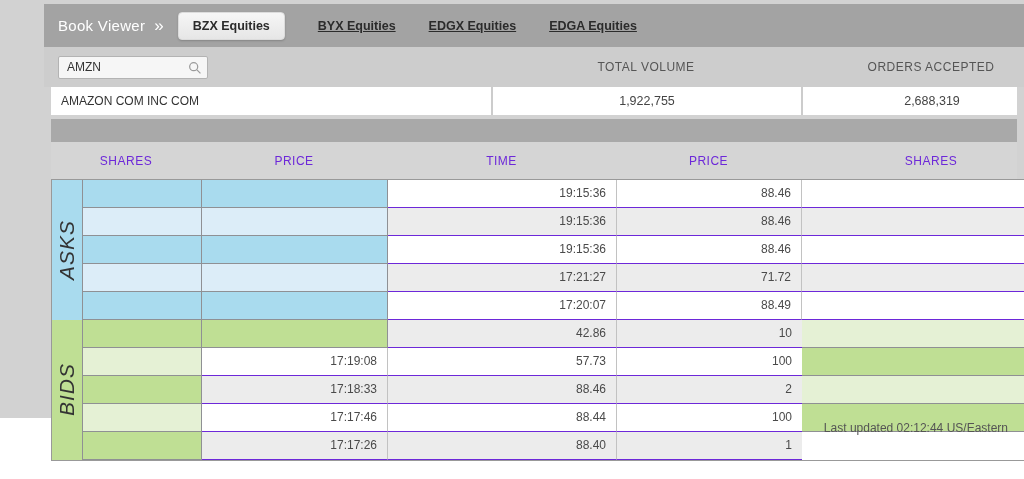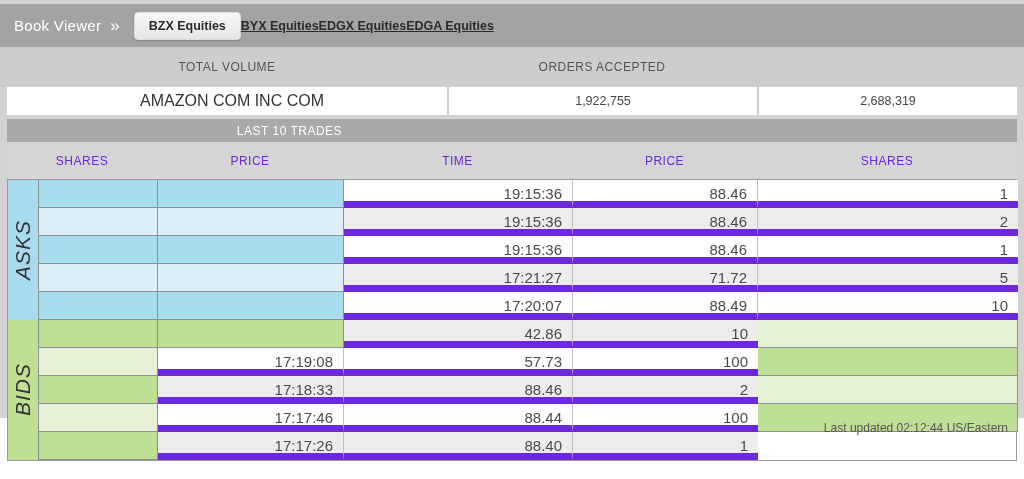--- a/index.html
+++ b/index.html
@@ -1,46 +1,46 @@
 <!DOCTYPE html>
 <html style="--ask-dark: #a9dbee; --ask-light: #dcedf8; --bid-dark: #bfdf94; --bid-light: #e5f1d5; --trade-row-alt: #ececec; --header-bar: #a3a3a3; --toolbar-bar: #cdcdcd; --section-bar: #a9a9a9; --column-header-bar: #d5d5d5; --frame: #d2d2d2;"><head>
 <meta charset="utf-8">
 <style>
   * { margin: 0; padding: 0; box-sizing: border-box; }
   html, body { width: 1024px; height: 479px; background: #ffffff; overflow: hidden;
     font-family: "Liberation Sans", "DejaVu Sans", sans-serif; }
 
-  .frame { width: 1024px; height: 418px; background: var(--frame, #d2d2d2); padding-top: 4px; }
+  .frame { width: 1024px; height: 418px; background: var(--frame, #d2d2d2); padding-top: 4px; padding-left: 44px; }
 
   
   .headerbar { height: 43px; background: var(--header-bar, #a3a3a3);
     display: flex; align-items: center; padding-left: 14px; }
   .app-title { color: #ffffff; font-size: 15px; letter-spacing: .3px; }
   .chevrons { color: #ffffff; font-size: 17px; margin: 0 14px 0 9px; line-height: 1; }
-  .tabs { display: flex; align-items: center; }
+  .tabs { display: flex; align-items: center; gap: 33px; }
   .tab { font-size: 12.5px; font-weight: bold; color: #2b2b2b; cursor: pointer; }
   .tab.inactive { text-decoration: underline; }
   .tab.active { background: linear-gradient(#f6f6f6, #e6e6e6); border: 1px solid #dcdcdc;
     border-radius: 4px; padding: 6px 14px; text-decoration: none;
     box-shadow: 0 1px 2px rgba(0,0,0,.18); }
 
   
   .toolbar { height: 40px; background: var(--toolbar-bar, #cdcdcd); padding: 0 7px;
     display: grid; grid-template-columns: 440px 310px 260px; align-items: center; }
   .searchwrap { position: relative; width: 150px; margin-left: 7px; }
   .searchwrap input { width: 150px; height: 23px; background: #f6f6f6;
     border: 1px solid #b3b3b3; border-radius: 2px; padding: 0 26px 0 8px;
     font-size: 12px; color: #333; font-family: inherit; outline: none; }
   .search-icon { position: absolute; right: 6px; top: 5px; width: 14px; height: 14px; cursor: pointer; }
   .bar-label { text-align: center; font-size: 12px; color: #555; letter-spacing: .5px; }
 
   
   .inforow { margin: 0 7px; height: 28px; background: #ffffff;
     display: grid; grid-template-columns: 440px 310px 260px; align-items: center; }
-  .inforow .name { font-size: 16px; color: #333; padding-left: 10px; text-align: center; }
+  .inforow .name { font-size: 12px; color: #333; padding-left: 10px; }
   .inforow .num { font-size: 12.5px; color: #444; text-align: center; }
   .inforow .divided { border-left: 2px solid #cccccc; height: 28px; line-height: 28px; }
 
   
   .sectionbar { margin: 4px 7px 0 7px; height: 23px; background: var(--section-bar, #a9a9a9);
     display: grid; grid-template-columns: 565px 445px; }
   .sectionbar div { color: #ffffff; font-size: 12px; letter-spacing: .5px;
     display: flex; align-items: center; justify-content: center; }
 
   
@@ -58,22 +58,22 @@
     border-right: 1px solid #8f9094; }
   .side span { writing-mode: vertical-rl; transform: rotate(180deg); font-style: italic;
     font-size: 21px; letter-spacing: 1px; color: #333; }
   .ask, .bid { border-right: 1px solid #8f9094; border-bottom: 1px solid #8f9094; }
   .side.askside { background: var(--ask-dark, #a9dbee); }
   .side.bidside { background: var(--bid-dark, #bfdf94); }
   .ask.dark  { background: var(--ask-dark, #a9dbee); }
   .ask.light { background: var(--ask-light, #dcedf8); }
   .bid.dark  { background: var(--bid-dark, #bfdf94); }
   .bid.light { background: var(--bid-light, #e5f1d5); }
-  .trade { border-right: 1px solid #c2c2c2; border-bottom: 7px solid #6d28d9;
-    font-size: 15px; color: #4a4a4a; text-align: right;
+  .trade { border-right: 1px solid #c2c2c2; border-bottom: 1px solid #6d28d9;
+    font-size: 12px; color: #4a4a4a; text-align: right;
     padding-right: 10px; line-height: 27px; }
   .trade.last { border-right: none; }
   .trade.white { background: #ffffff; }
   .trade.gray  { background: var(--trade-row-alt, #ececec); }
 
   
   .footer { height: 18px; padding: 3px 16px 0 0; text-align: right;
     font-size: 12px; color: #555; }
 </style>
 </head>
@@ -86,32 +86,38 @@
     <span class="chevrons">»</span>
     <div class="tabs">
       <span class="tab active">BZX Equities</span>
       <span class="tab inactive">BYX Equities</span>
       <span class="tab inactive">EDGX Equities</span>
       <span class="tab inactive">EDGA Equities</span>
     </div>
   </div>
 
   <div class="toolbar">
+    <div class="searchwrap">
+      <input type="text" value="AMZN" style="">
+      <svg class="search-icon" viewBox="0 0 16 16">
+        <circle cx="6.5" cy="6.5" r="4.6" fill="none" stroke="#9a9a9a" stroke-width="1.4"></circle>
+        <line x1="10.2" y1="10.2" x2="14.2" y2="14.2" stroke="#9a9a9a" stroke-width="1.4"></line>
+      </svg>
+    </div>
     <div class="bar-label">TOTAL VOLUME</div>
     <div class="bar-label">ORDERS ACCEPTED</div>
   </div>
 
   <div class="inforow">
     <div class="name">AMAZON COM INC COM</div>
     <div class="num divided">1,922,755</div>
     <div class="num divided">2,688,319</div>
   </div>
 
   <div class="sectionbar">
-    <div>LAST 10 TRADES</div>
   </div>
 
   <div class="colheader">
     <div>SHARES</div>
     <div>PRICE</div>
     <div>TIME</div>
     <div>PRICE</div>
     <div>SHARES</div>
   </div>
 

